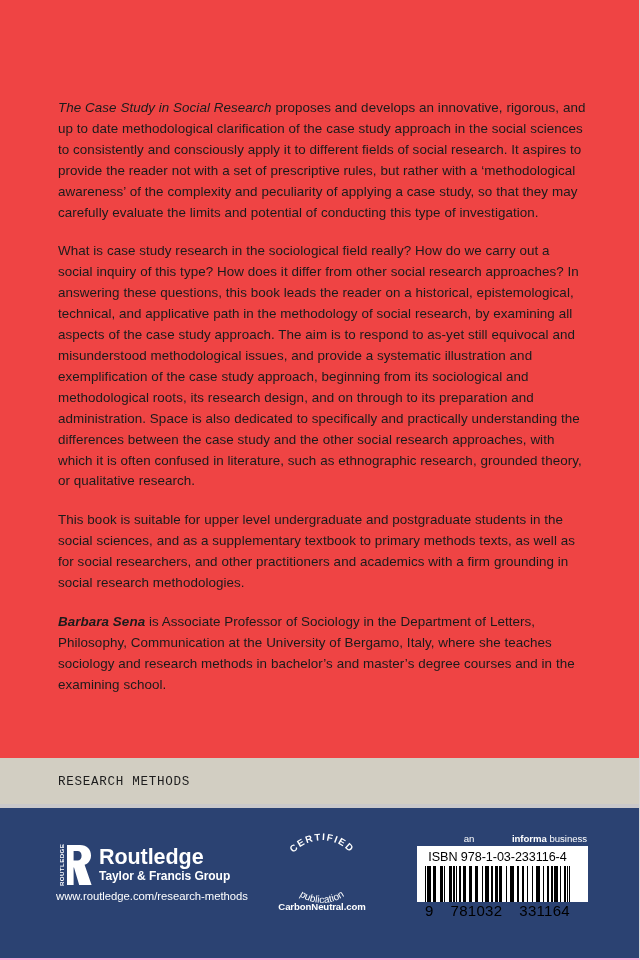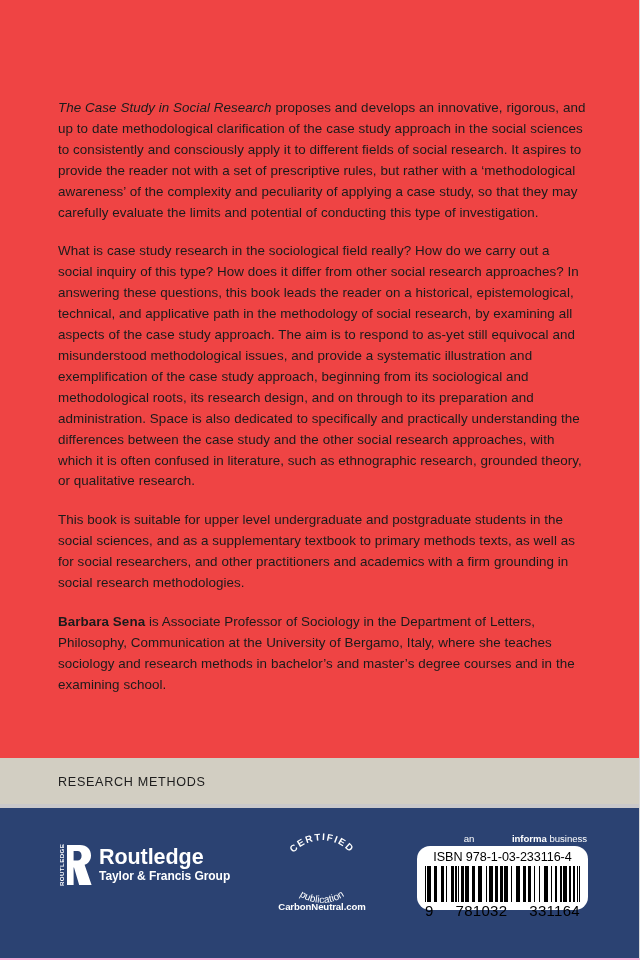--- a/index.html
+++ b/index.html
@@ -38,20 +38,21 @@
     margin: 0 0 18px 0;
     letter-spacing: 0.005em;
     text-align: left;
   }
   .para:last-child { margin-bottom: 0; }
   .title-italic {
     font-style: italic;
   }
   .author-bold {
     font-weight: bold;
+    font-style: italic;
   }
 
   
   .series-band {
     position: absolute;
     left: 0;
     top: 758px;
     width: 640px;
     height: 46px;
     background: #d2cec2;
@@ -65,20 +66,21 @@
     background: #c9c8ca;
   }
   .series-label {
     position: absolute;
     left: 58px;
     top: 775px;
     font-size: 12.6px;
     letter-spacing: 0.055em;
     color: #1d1d1d;
     white-space: nowrap;
+    font-family: Liberation Mono, monospace;
   }
 
   
   .footer {
     position: absolute;
     left: 0;
     top: 808px;
     width: 640px;
     height: 152px;
     background: #2b4272;
@@ -226,25 +228,24 @@
     font-size: 9.6px;
     letter-spacing: -0.004em;
     white-space: nowrap;
   }
   .informa b { font-weight: bold; padding-left: 35px; }
   .barcode-box {
     position: absolute;
     left: 417px;
     top: 846px;
     width: 171px;
-    height: 64px;
+    height: 56px;
     background: #ffffff;
-    padding: 4px 6px 2px 6px;
+    padding: 4px 16px 2px 6px;
     box-sizing: border-box;
-    border-radius: 13px;
   }
   .isbn-text {
     font-size: 12.6px;
     color: #000000;
     text-align: center;
     letter-spacing: -0.005em;
     line-height: 14px;
     white-space: nowrap;
   }
   .bars {
@@ -304,20 +305,21 @@
         <div class="rl-mark-vert">ROUTLEDGE</div>
         <svg width="26" height="40" viewBox="0 0 26 40">
           <path d="M1 0 H14 C21 0 25 4.5 25 10.5 C25 15 22.6 18.4 18.6 19.8 L25.6 40 H13.2 L8 22.5 H7.6 V40 H1 Z M7.6 6 V15.5 H11.5 C14 15.5 15.6 13.6 15.6 10.7 C15.6 7.9 14 6 11.5 6 Z" fill="#ffffff"></path>
         </svg>
       </div>
       <div class="rl-words">
         <div class="rl-name">Routledge</div>
         <div class="rl-sub">Taylor &amp; Francis Group</div>
       </div>
     </div>
+    <div class="rl-url">www.routledge.com/research-methods</div>
   </div>
 
   <div class="carbon-badge">
     <svg class="cb-arc" viewBox="0 0 100 52">
       <path id="arcTop" d="M14,48 A38,38 0 0,1 86,48" fill="none"></path>
       <text>
         <textPath href="#arcTop" startOffset="50%" text-anchor="middle">CERTIFIED</textPath>
       </text>
     </svg>
     <svg class="cb-pub" viewBox="0 0 100 22">

